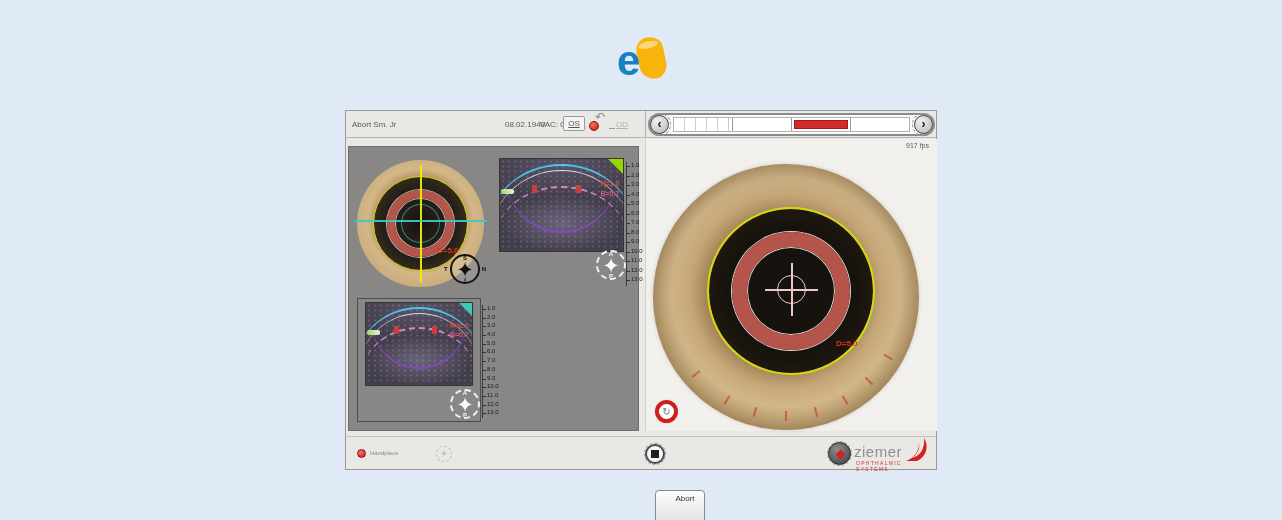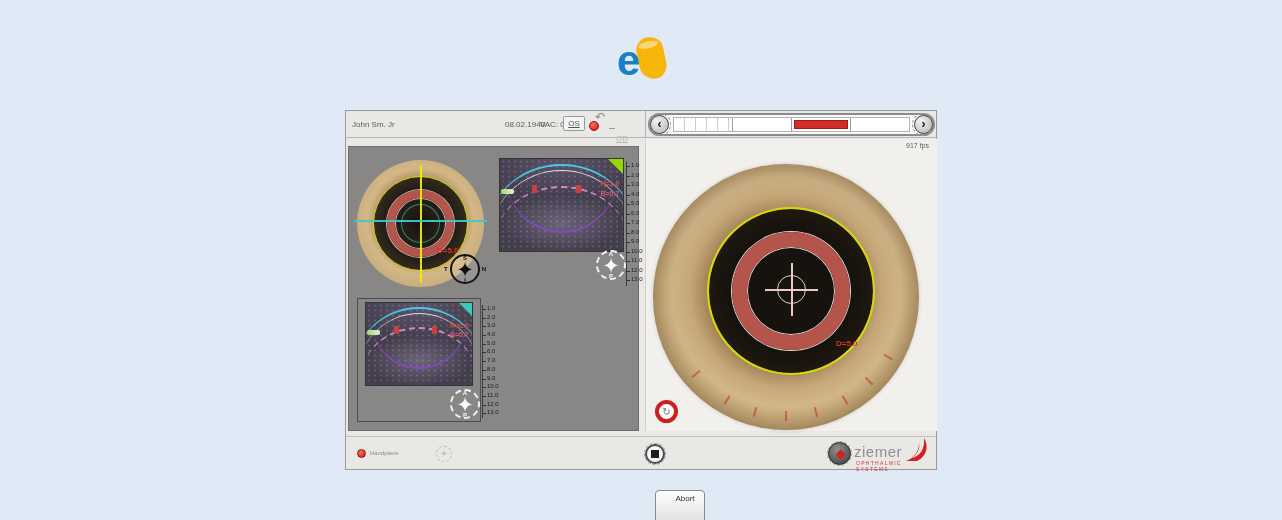--- a/index.html
+++ b/index.html
@@ -18,21 +18,21 @@
   
   .topbar { position:absolute; left:0; top:0; width:100%; height:27px; border-bottom:1px solid #b5b5b5; }
   .topbar .vdiv { position:absolute; left:299px; top:0; width:1px; height:27px; background:#b0b0b0; }
   .tb-text { position:absolute; top:9px; font-size:8px; color:#5a5a5a; white-space:nowrap; }
   .tb-name { left:6px; } .tb-dob { left:159px; } .tb-vac { left:194px; }
   .os-btn { position:absolute; left:217px; top:5px; width:22px; height:15px; font-size:8px; color:#555; border:1px solid #999; border-radius:2px; background:#f4f4f4; text-align:center; line-height:13px; text-decoration:underline; cursor:pointer; }
   .eye-switch { position:absolute; left:241px; top:2px; width:22px; height:21px; cursor:pointer; }
   .eye-ball { position:absolute; left:2px; top:8px; width:10px; height:10px; border-radius:50%; background:radial-gradient(circle at 35% 30%, #ff7060, var(--led_red,#cc1515)); border:1px solid #8a1010; }
   .switch-arrow { position:absolute; left:8px; top:-3px; font-size:12px; color:#8a8a8a; }
   .tb-dash { position:absolute; left:263px; top:17px; width:6px; border-top:1px solid #999; }
-  .od-btn { position:absolute; left:270px; top:9px; font-size:8px; color:#b3b3b3; text-decoration:underline; cursor:pointer;margin-top:14px; }
+  .od-btn { position:absolute; left:270px; top:9px; font-size:8px; color:#b3b3b3; text-decoration:underline; cursor:pointer; }
 
   
   .progress { position:absolute; left:302px; top:2px; width:287px; height:23px; }
   .pill { position:absolute; inset:0; border:2px solid #8b8b8b; border-radius:12px; background:#fafafa; }
   .pbtn { position:absolute; top:2px; width:19px; height:19px; border-radius:50%; background:radial-gradient(circle at 35% 30%, #f2f2f2, #b4b4b4); border:1px solid #3d3d3d; outline:1px dashed #9a9a9a; outline-offset:1px; font-size:12px; font-weight:bold; color:#111; text-align:center; line-height:16px; cursor:pointer; }
   .pbtn.prev { left:2px; } .pbtn.next { right:2px; }
   .ptrack { position:absolute; left:25px; right:25px; top:4px; bottom:4px; display:flex; border:1px solid #b2b2b2; background:#fff; }
   .pseg { flex:1; position:relative; border-right:1px solid #9c9c9c; background:#fff; }
   .pseg:last-child { border-right:none; }
   .pseg.ticks { background:repeating-linear-gradient(90deg, #fff 0 10px, #cdcdcd 10px 11px); }
@@ -135,21 +135,21 @@
 <div class="canvas">
 
   <div class="ep-logo">
     <div class="ep-cyl"></div>
     <div class="ep-e">e</div>
   </div>
 
   <div class="window">
 
     <div class="topbar">
-      <div class="tb-text tb-name">John Sm. Jr</div>
+      <div class="tb-text tb-name">Abort Sm. Jr</div>
       <div class="tb-text tb-dob">08.02.1940</div>
       <div class="tb-text tb-vac">VAC: 0.28</div>
       <div class="os-btn">OS</div>
       <div class="eye-switch">
         <div class="switch-arrow">↶</div>
         <div class="eye-ball"></div>
       </div>
       <div class="tb-dash"></div>
       <div class="od-btn">OD</div>
       <div class="vdiv"></div>

